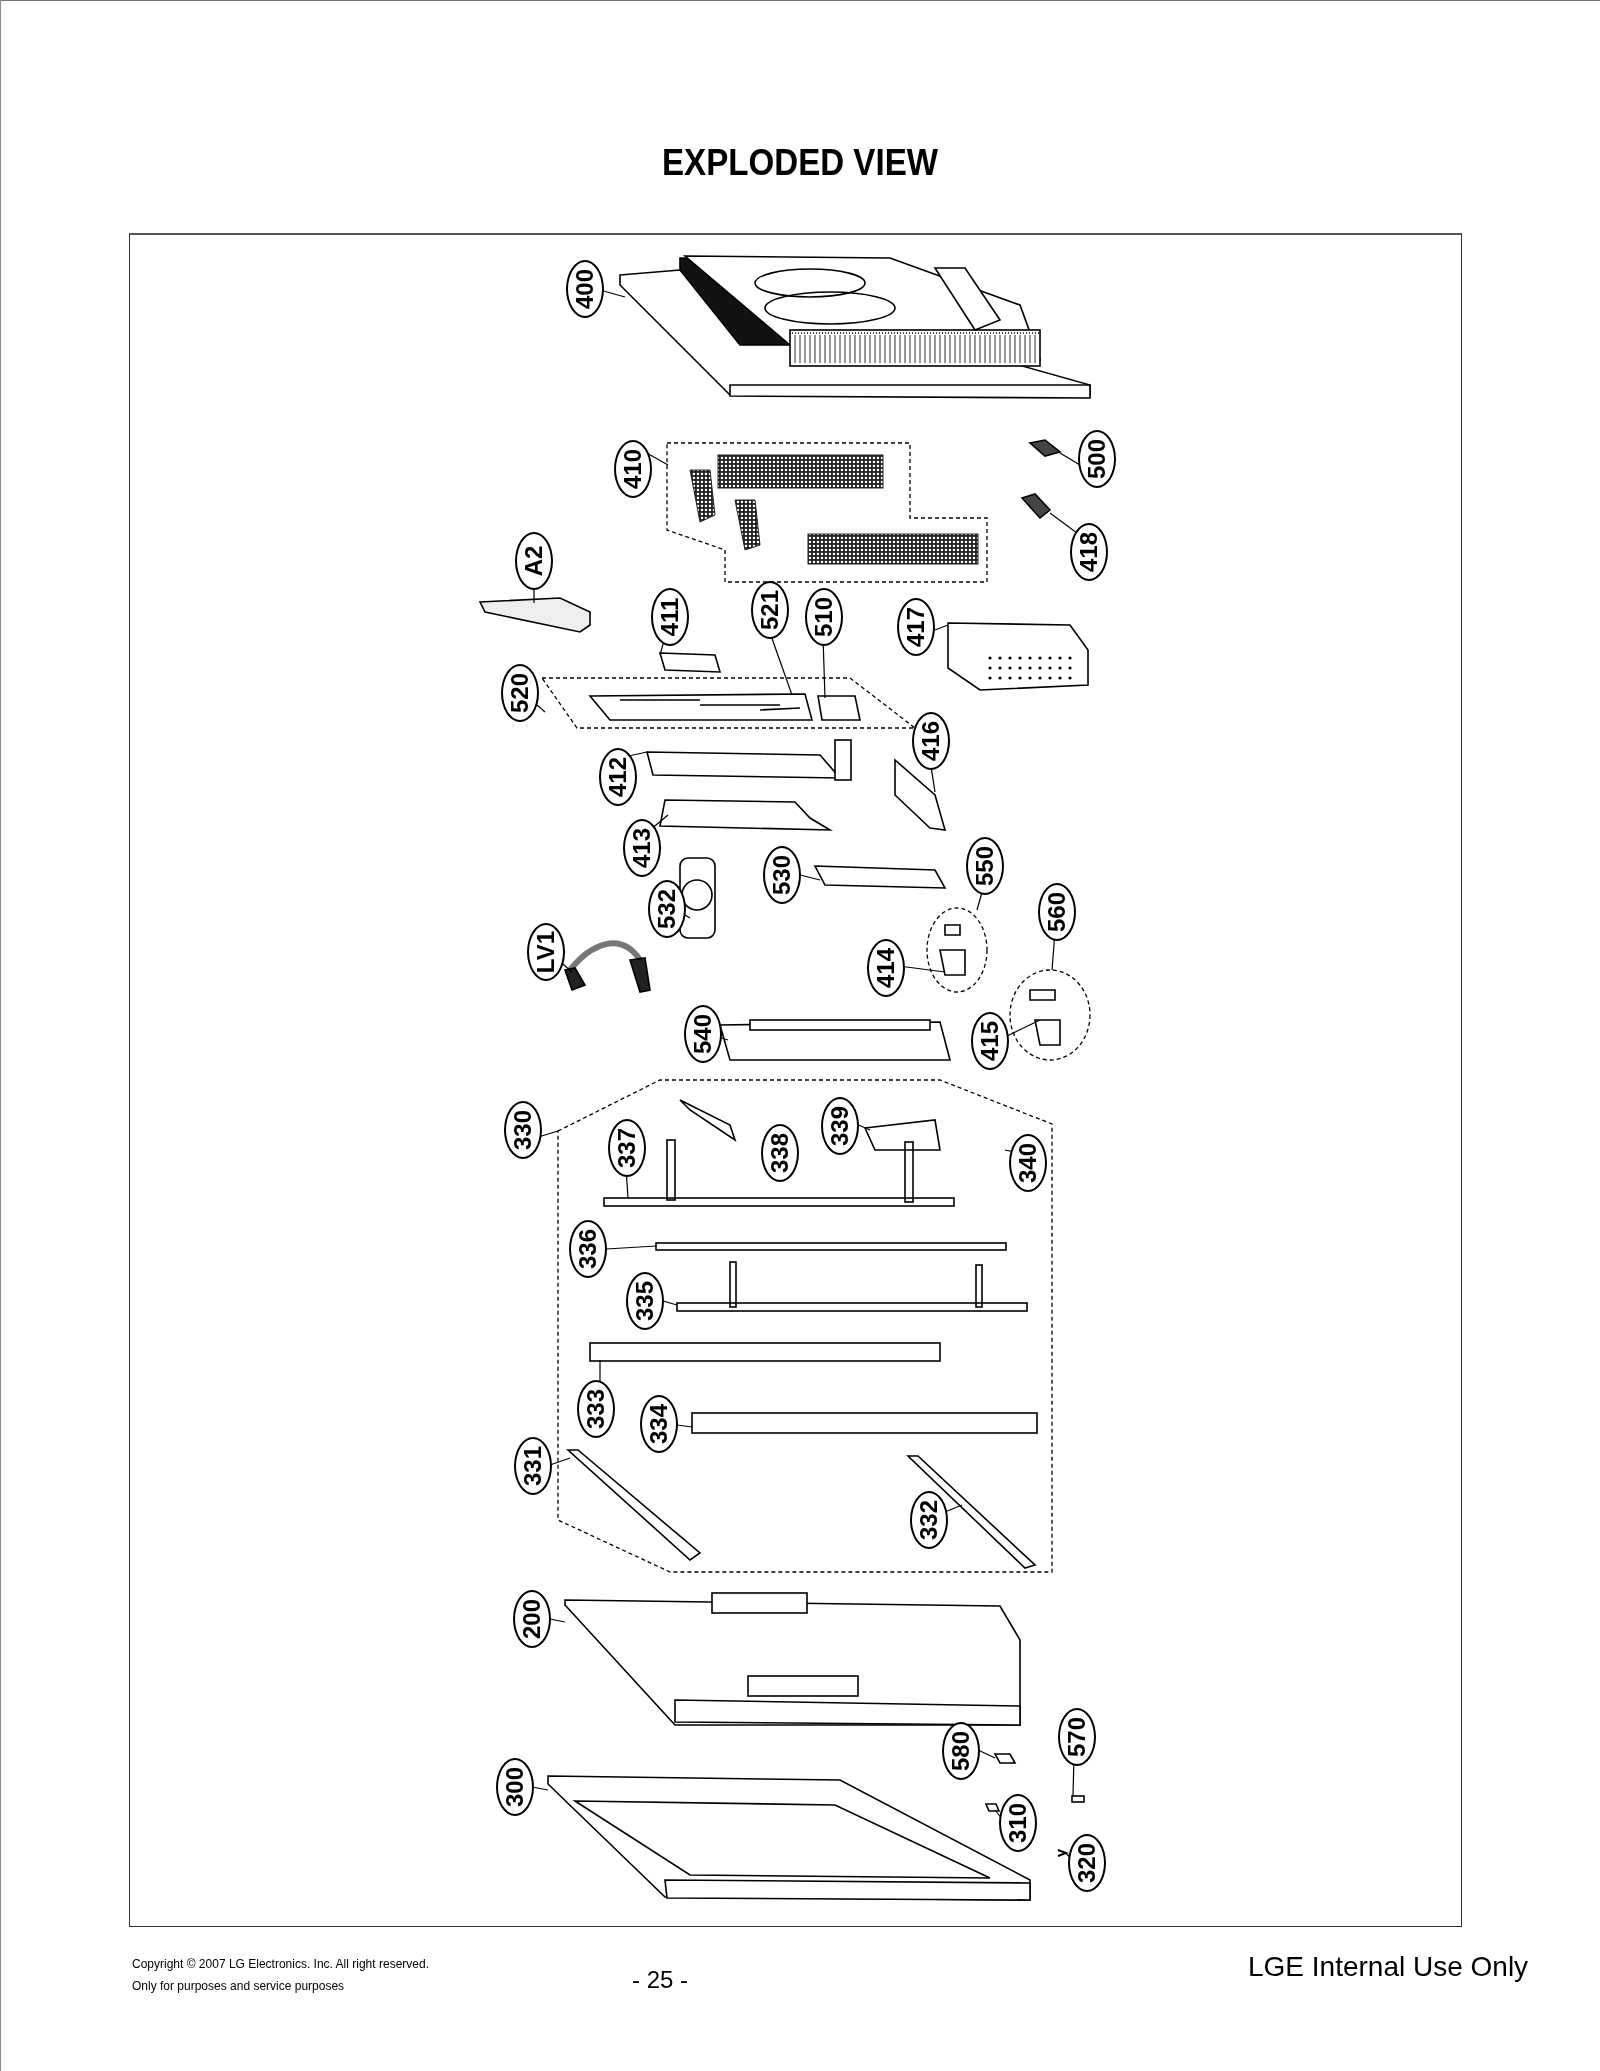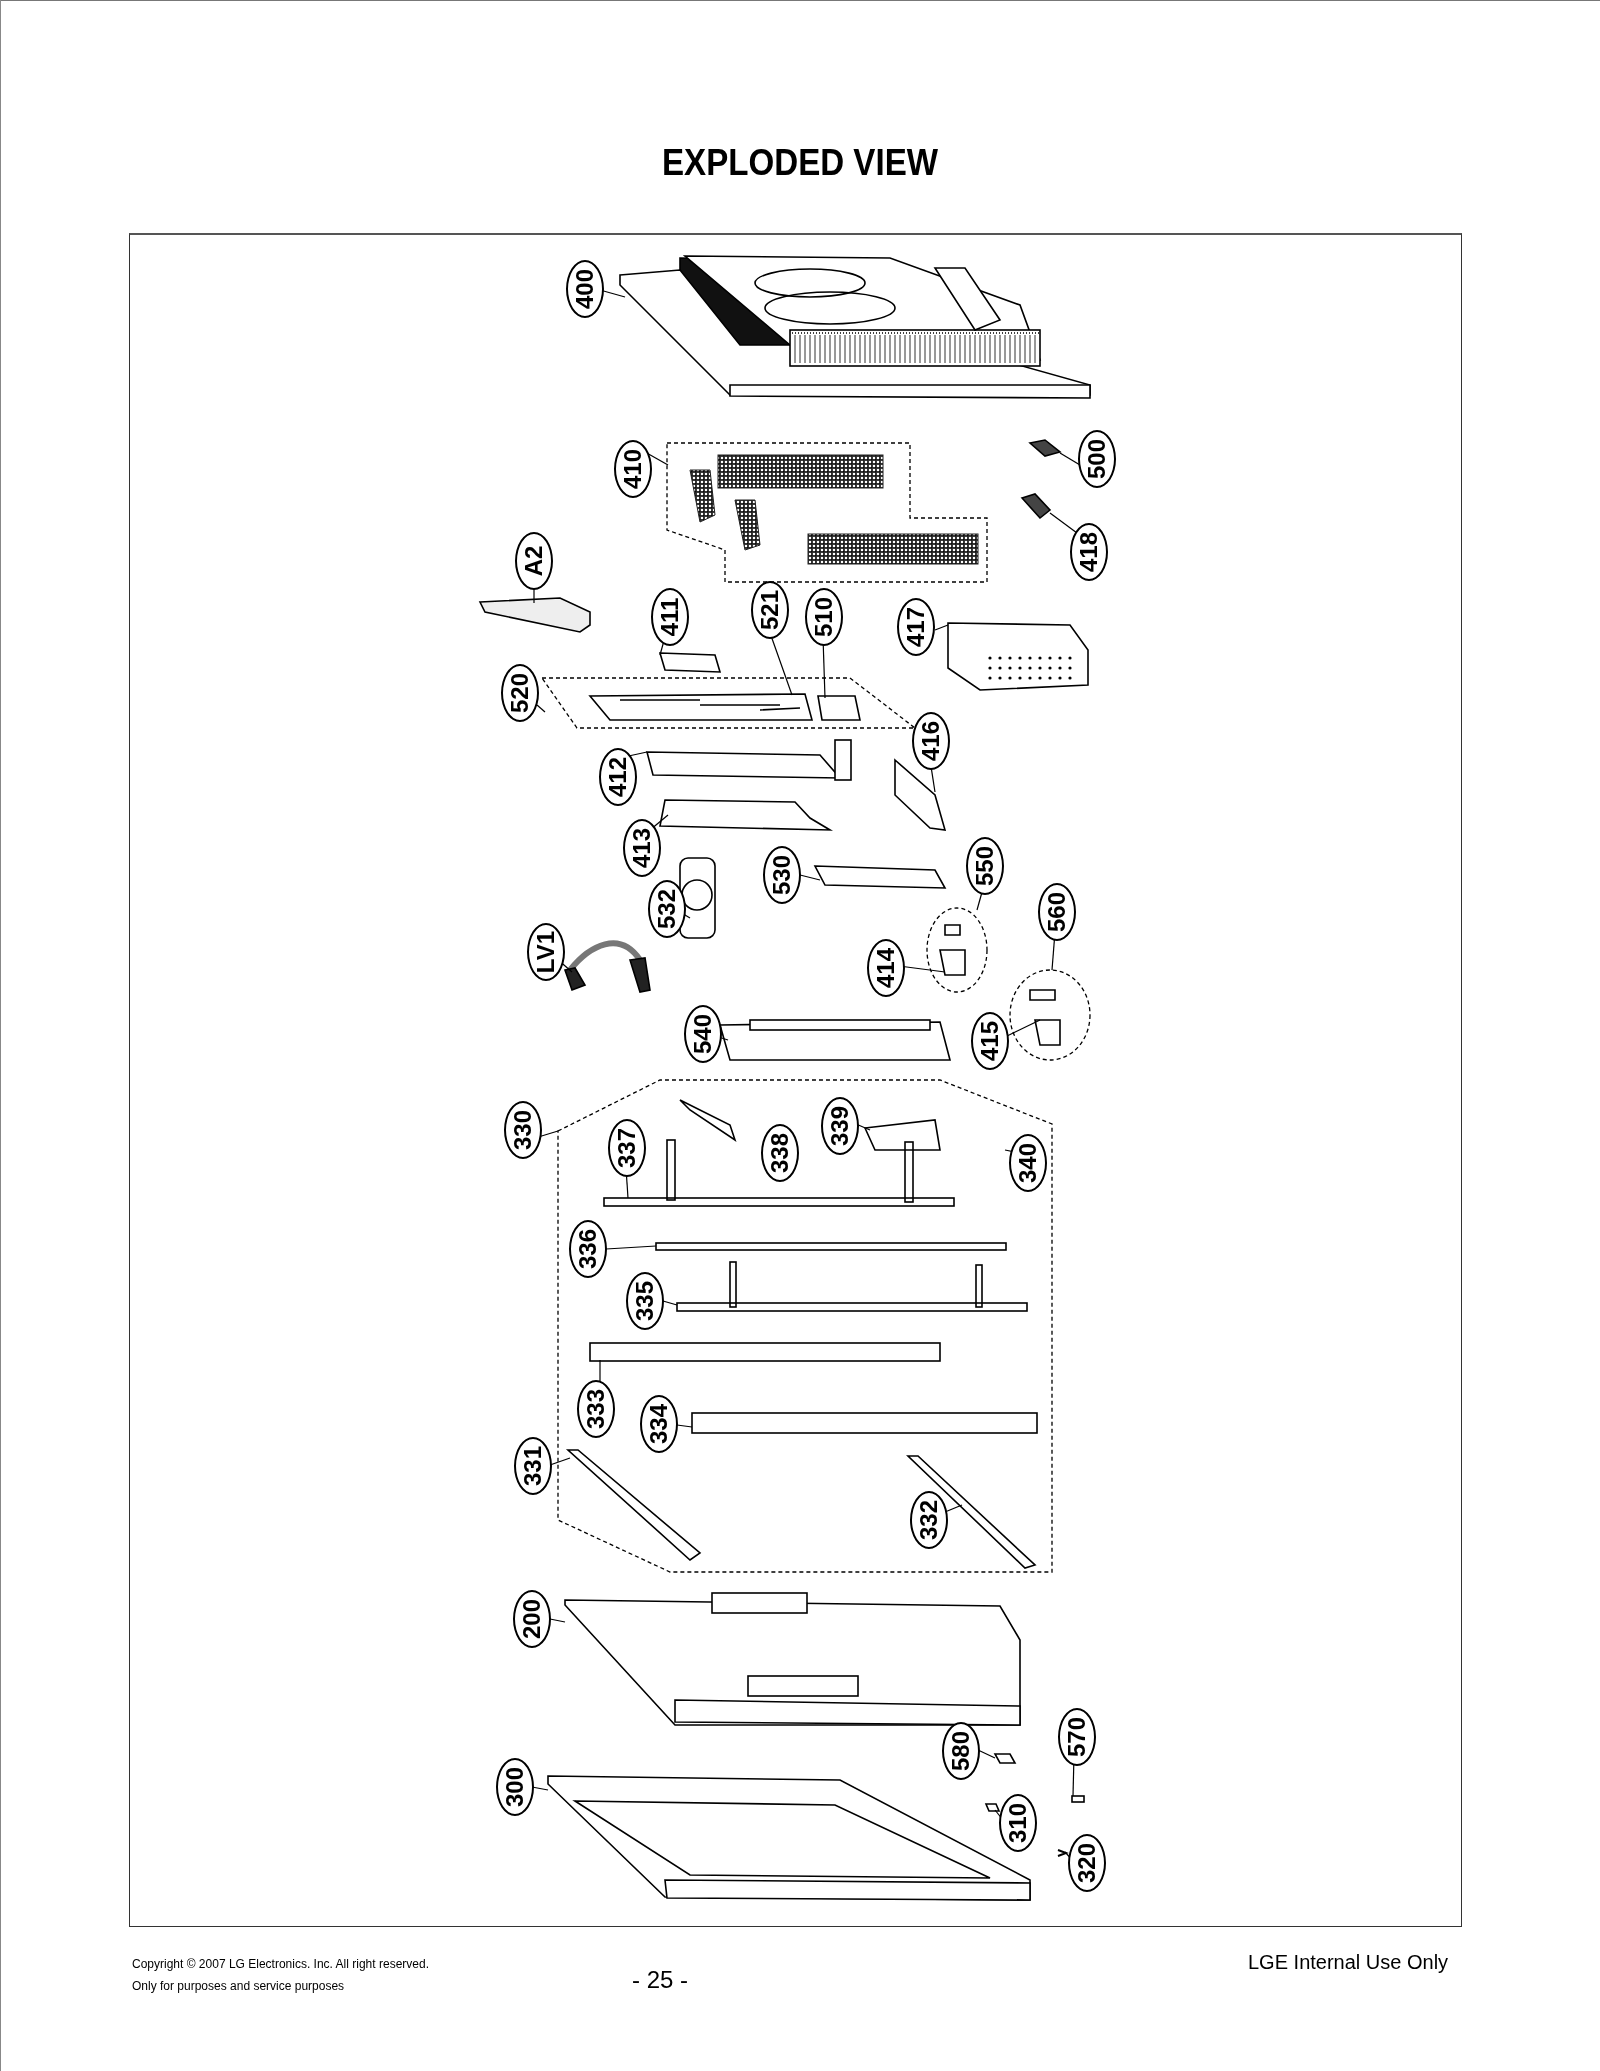--- a/index.html
+++ b/index.html
@@ -5,21 +5,21 @@
   html, body { margin:0; padding:0; background:#fff; }
   body { width:1600px; height:2071px; position:relative; overflow:hidden; font-family:"Liberation Sans", sans-serif; color:#000; }
   .page-edge-top { position:absolute; left:0; top:0; width:1600px; height:1px; background:#777; }
   .page-edge-left { position:absolute; left:0; top:0; width:1px; height:2071px; background:#888; }
   .title { position:absolute; left:0; width:1600px; top:142px; text-align:center; font-weight:bold; font-size:36px; letter-spacing:0px; transform:scaleX(0.92); }
   .frame { position:absolute; left:129px; top:233px; width:1333px; height:1694px; border:1px solid #333; border-top:2px solid #555; box-sizing:border-box; }
   svg.drawing { position:absolute; left:0; top:0; }
   .callout { position:absolute; width:58px; height:38px; border:2px solid #000; border-radius:50%; background:#fff; transform:rotate(-90deg); display:flex; align-items:center; justify-content:center; font-weight:bold; font-size:24px; box-sizing:border-box; cursor:pointer; }
   .footer-left { position:absolute; left:132px; top:1953px; font-size:12px; line-height:22px; }
   .footer-center { position:absolute; left:0; width:1320px; top:1966px; text-align:center; font-size:24px; }
-  .footer-right { position:absolute; left:1248px; top:1951px; font-size:20px; }
+  .footer-right { position:absolute; left:1248px; top:1951px; font-size:28px; }
 </style>
 </head>
 <body>
 
 <div class="page-edge-top"></div>
 <div class="page-edge-left"></div>
 
 <div class="title">EXPLODED VIEW</div>
 
 <div class="frame"></div>

